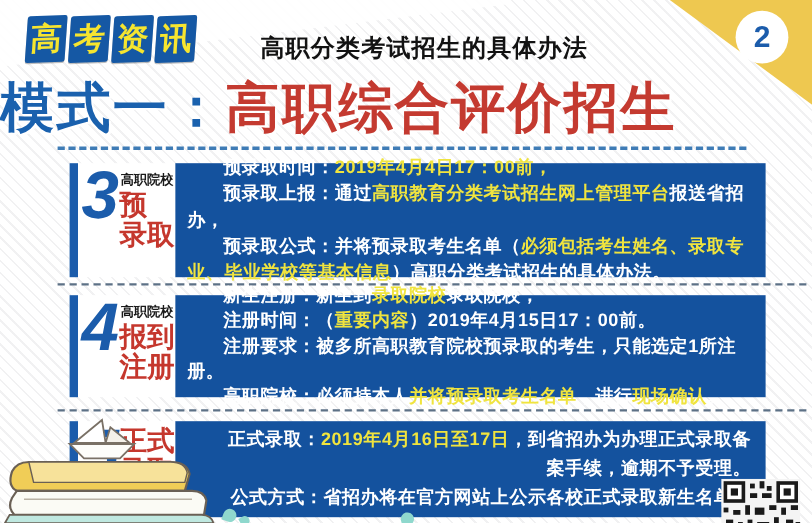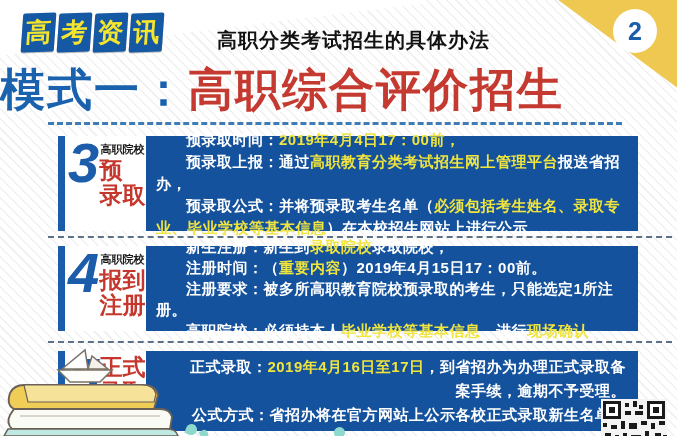--- a/index.html
+++ b/index.html
@@ -83,42 +83,42 @@
         <div class="sub-label">高职院校</div>
         <div>
             <div class="red-line">预</div>
             <div class="red-line">录取</div>
           </div>
       </div>
     </div>
     <div class="bluebox">
         <p class="item"><span>预录取时间：</span><span class="hl">2019年4月4日17：00前，</span></p>
         <p class="item"><span>预录取上报：通过</span><span class="hl">高职教育分类考试招生网上管理平台</span><span>报送省招办，</span></p>
-        <p class="item"><span>预录取公式：并将预录取考生名单（</span><span class="hl">必须包括考生姓名、录取专业、毕业学校等基本信息</span><span>）在本校招生网站上进行公示。</span></p>
+        <p class="item"><span>预录取公式：并将预录取考生名单（</span><span class="hl">必须包括考生姓名、录取专业、毕业学校等基本信息</span><span>）高职分类考试招生的具体办法。</span></p>
       </div>
   </div>
   <div class="dash sep sep1"></div>
 
   <div class="section sec-4">
     <div class="panel">
       <div class="bar"></div>
       <div class="num">4</div>
       <div class="lab-col">
         <div class="sub-label">高职院校</div>
         <div>
             <div class="red-line">报到</div>
             <div class="red-line">注册</div>
           </div>
       </div>
     </div>
     <div class="bluebox">
         <p class="item"><span>新生注册：新生到</span><span class="hl">录取院校</span><span>录取院校，</span></p>
         <p class="item"><span>注册时间：（</span><span class="hl">重要内容</span><span>）2019年4月15日17：00前。</span></p>
         <p class="item"><span>注册要求：被多所高职教育院校预录取的考生，只能选定1所注册。</span></p>
-        <p class="item"><span>高职院校：必须持本人</span><span class="hl">毕业学校等基本信息</span><span>，进行</span><span class="hl">现场确认</span><span>。</span></p>
+        <p class="item"><span>高职院校：必须持本人</span><span class="hl">并将预录取考生名单</span><span>，进行</span><span class="hl">现场确认</span><span>。</span></p>
       </div>
   </div>
   <div class="dash sep sep2"></div>
 
   <div class="section sec-5">
     <div class="panel">
       <div class="bar"></div>
       <div class="num">5</div>
       <div class="lab-col" style="padding-top:4px;">
         <div>

